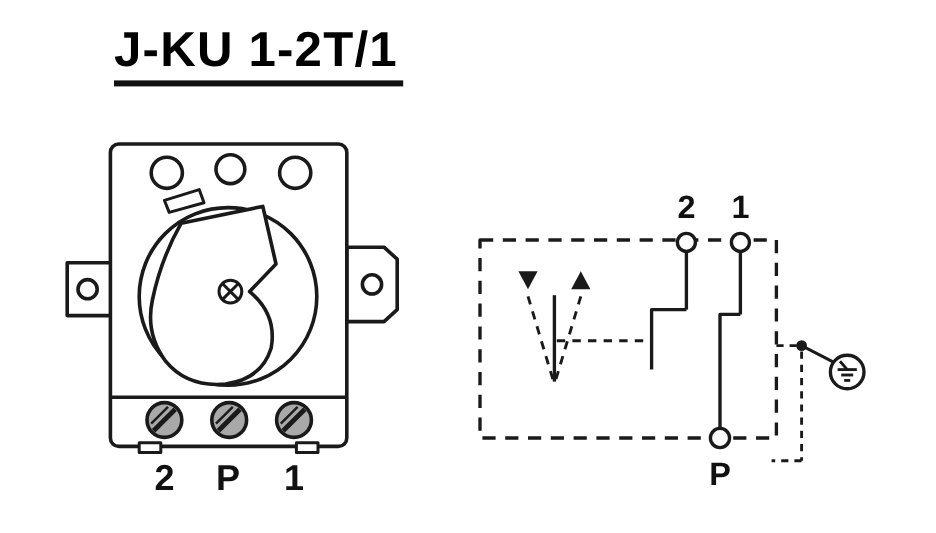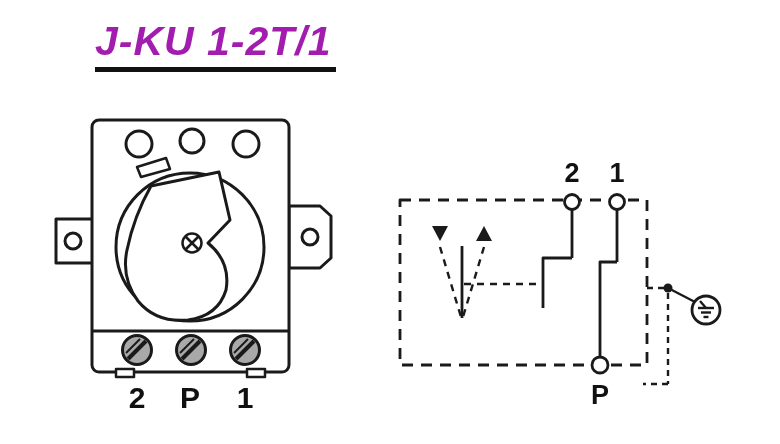--- a/index.html
+++ b/index.html
@@ -2,24 +2,23 @@
 <html><head>
 <meta charset="utf-8">
 <style>
   html,body{margin:0;padding:0;background:#ffffff;}
   .canvas{
     position:relative;width:780px;height:444px;background:#ffffff;
     font-family:"Liberation Sans",sans-serif;overflow:hidden;
   }
   .title{
     position:absolute;left:95px;top:18px;
-    font-size:41px;font-weight:800;letter-spacing:1px;color:#a21caf;
+    font-size:41px;font-weight:800;letter-spacing:1px;color:#000000;
     display:inline-block;border-bottom:5px solid #111;padding:0 4px 2px 0;
     white-space:nowrap;
-    font-style:italic;
   }
   svg text{
     font-family:"Liberation Sans",sans-serif;
     font-weight:bold;fill:#111;
   }
   .lbl{font-size:30px;}
   .lbl-s{font-size:27px;}
 </style>
 </head>
 <body>

